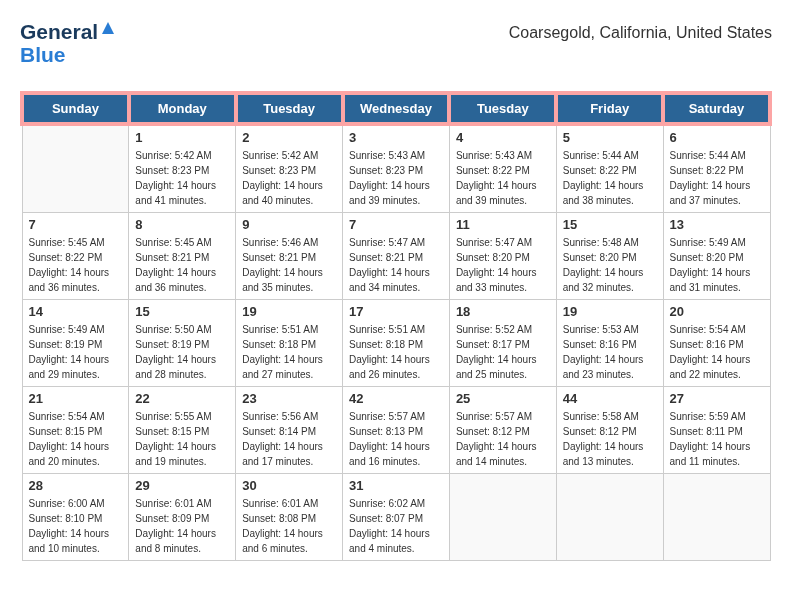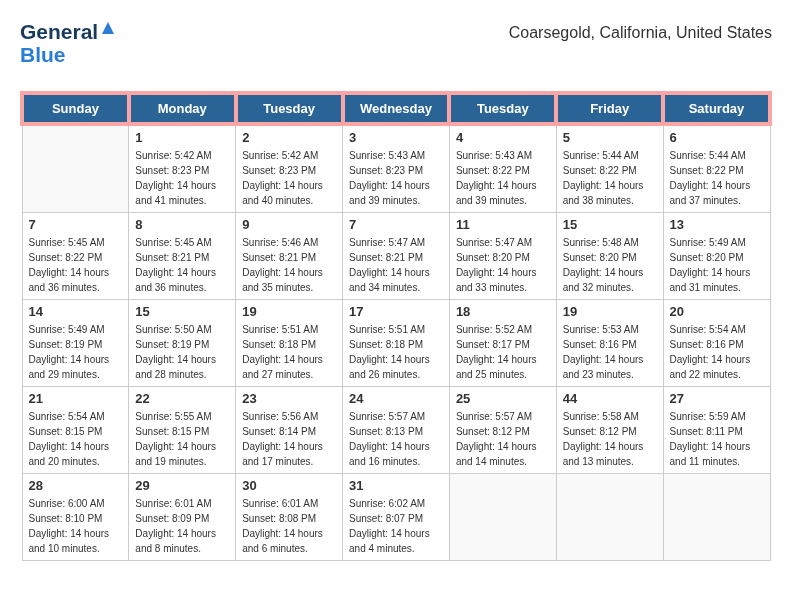--- a/index.html
+++ b/index.html
@@ -201,21 +201,21 @@
         </td>
         <td>
           <div class="day-number">22</div>
           <div class="day-info">Sunrise: 5:55 AM<br>Sunset: 8:15 PM<br>Daylight: 14 hours and 19 minutes.</div>
         </td>
         <td>
           <div class="day-number">23</div>
           <div class="day-info">Sunrise: 5:56 AM<br>Sunset: 8:14 PM<br>Daylight: 14 hours and 17 minutes.</div>
         </td>
         <td>
-          <div class="day-number">24</div>
+          <div class="day-number">42</div>
           <div class="day-info">Sunrise: 5:57 AM<br>Sunset: 8:13 PM<br>Daylight: 14 hours and 16 minutes.</div>
         </td>
         <td>
           <div class="day-number">25</div>
           <div class="day-info">Sunrise: 5:57 AM<br>Sunset: 8:12 PM<br>Daylight: 14 hours and 14 minutes.</div>
         </td>
         <td>
           <div class="day-number">44</div>
           <div class="day-info">Sunrise: 5:58 AM<br>Sunset: 8:12 PM<br>Daylight: 14 hours and 13 minutes.</div>
         </td>

